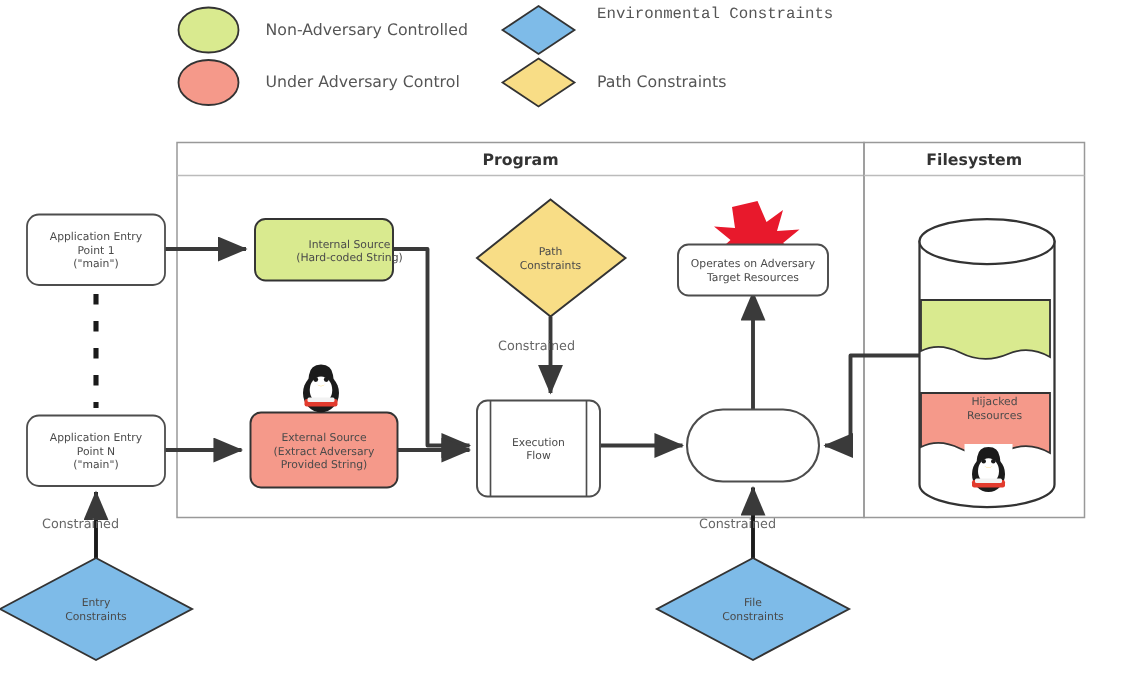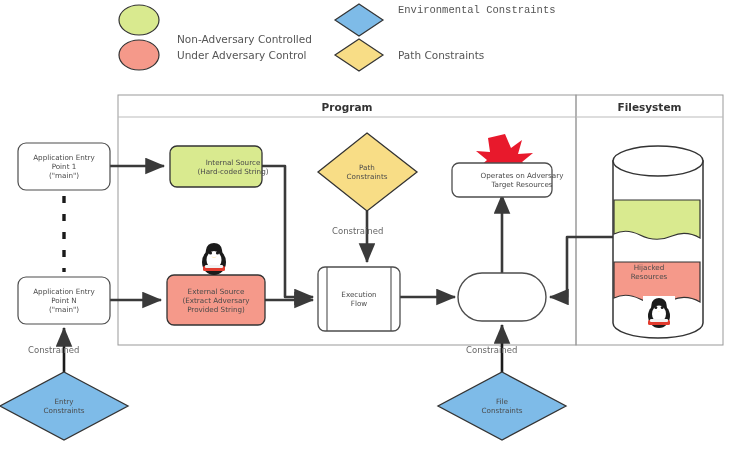--- a/index.html
+++ b/index.html
@@ -107,36 +107,36 @@
       <path d="M659,298 q-6.5,0 -7.5,6.5 q-1,4.5 1,7.5 q6.5,-3.5 13,0 q2,-3 1,-7.5 q-1,-6.5 -7.5,-6.5 z" fill="#1b1b1b"></path>
       <ellipse cx="659" cy="314" rx="7" ry="8.5" fill="#ffffff"></ellipse>
       <circle cx="655.8" cy="307.5" r="1.5" fill="#1b1b1b"></circle>
       <circle cx="662.2" cy="307.5" r="1.5" fill="#1b1b1b"></circle>
       <path d="M656,310.5 q3,2.8 6,0 q-3,2.4 -6,0 z" fill="#f5b71d"></path>
       <rect x="648" y="320" width="22" height="5" rx="1.5" fill="#e23b2e"></rect>
       <rect x="650" y="319" width="18" height="3" rx="1" fill="#f2f2f2"></rect>
     </g>
   </svg>
 
-  <div class="legend-text" style="left:177px;top:12px;margin-top:19px;">Non-Adversary Controlled</div>
+  <div class="legend-text" style="left:177px;top:12px;">Non-Adversary Controlled</div>
   <div class="legend-text" style="left:177px;top:47px;">Under Adversary Control</div>
   <div class="legend-text" style="left:398px;top:2px;font-family:Liberation Mono, monospace;">Environmental Constraints</div>
   <div class="legend-text" style="left:398px;top:47px;">Path Constraints</div>
 
   <div class="swimlane-title" style="left:118px;top:101px;width:458px;">Program</div>
   <div class="swimlane-title" style="left:576px;top:101px;width:147px;">Filesystem</div>
 
   <div class="lbl nodetext" style="left:18px;top:143px;width:92px;height:47px;">Application Entry<br>Point 1<br>("main")</div>
   <div class="lbl nodetext" style="left:18px;top:277px;width:92px;height:47px;">Application Entry<br>Point N<br>("main")</div>
   <div class="lbl nodetext" style="left:170px;top:146px;width:92px;height:41px;padding-left:17px;">Internal Source<br>(Hard-coded String)</div>
   <div class="lbl nodetext" style="left:167px;top:275px;width:98px;height:50px;">External Source<br>(Extract Adversary<br>Provided String)</div>
   <div class="lbl nodetext" style="left:337px;top:152px;width:60px;height:40px;">Path<br>Constraints</div>
   <div class="lbl nodetext" style="left:327px;top:267px;width:64px;height:64px;border-radius:30px;">Execution<br>Flow</div>
-  <div class="lbl nodetext" style="left:464px;top:163px;width:116px;height:34px;">Operates on Adversary<br>Target Resources</div>
-  <div class="lbl nodetext" style="left:606px;top:262px;width:86px;height:20px;">Hijacked<br>Resources</div>
+  <div class="lbl nodetext" style="left:444px;top:163px;width:116px;height:34px;">Operates on Adversary<br>Target Resources</div>
+  <div class="lbl nodetext" style="left:620px;top:262px;width:86px;height:20px;">Hijacked<br>Resources</div>
   <div class="lbl nodetext" style="left:24px;top:388px;width:80px;height:36px;">Entry<br>Constraints</div>
   <div class="lbl nodetext" style="left:462px;top:388px;width:80px;height:36px;">File<br>Constraints</div>
 
   <div class="edgelabel" style="left:332px;top:226px;">Constrained</div>
   <div class="edgelabel" style="left:28px;top:345px;">Constrained</div>
   <div class="edgelabel" style="left:466px;top:345px;">Constrained</div>
 
 </div>
 
 </body></html>

